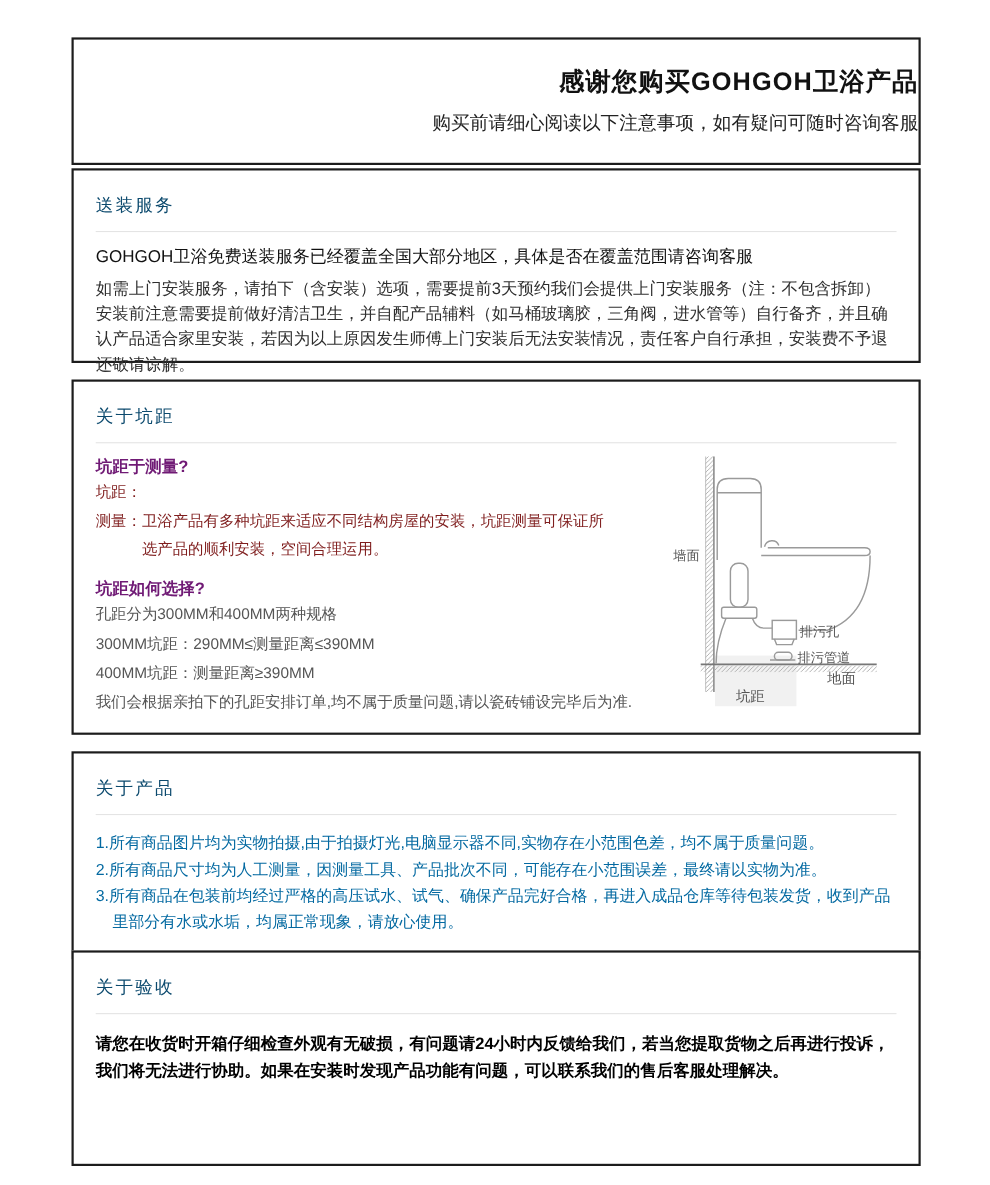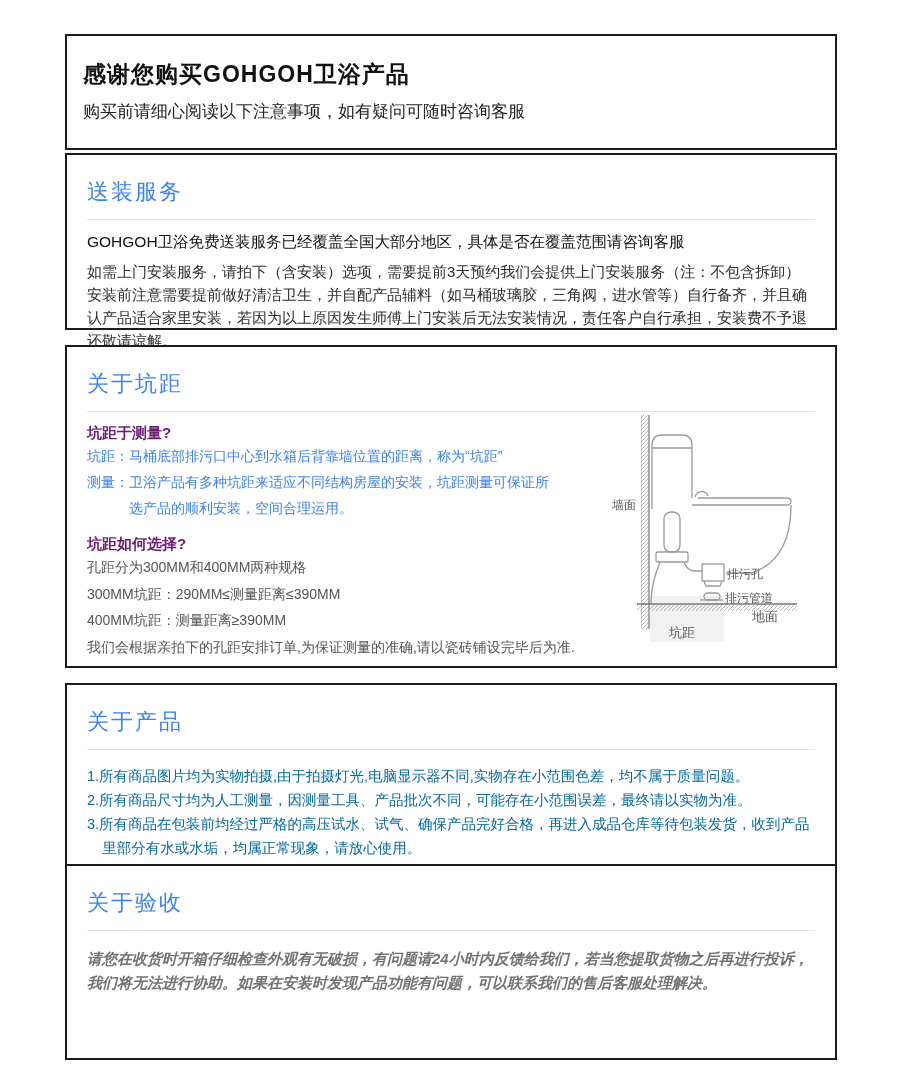--- a/index.html
+++ b/index.html
@@ -14,55 +14,55 @@
     overflow: hidden;
   }
   .box {
     position: absolute;
     left: 65px;
     width: 772px;
     border: 2px solid #1c1c1c;
     background: #fff;
   }
   
-  .box-header { top: 34px; height: 116px; text-align: left; padding-top: 23px; padding-left: 16px; }
+  .box-header { top: 34px; height: 116px; text-align: right; padding-top: 23px; }
   .header-title { font-size: 23px; font-weight: bold; color: #111; letter-spacing: 1px; }
   .header-subtitle { margin-top: 10px; font-size: 17px; color: #222; }
 
   
   .section { padding: 16px 20px 0 20px; }
-  .section-title { font-size: 22px; color: #3b82f6; letter-spacing: 2px; padding-top: 6px; }
+  .section-title { font-size: 16px; color: #0c4a6e; letter-spacing: 2px; padding-top: 6px; }
   .divider { border: none; border-top: 1px solid #e4e4e4; margin: 12px 0 0 0; }
 
   
   .box-delivery { top: 153px; height: 177px; }
   .delivery-lead { margin-top: 12px; font-size: 15.5px; font-weight: normal; color: #111; }
   .delivery-body { margin-top: 7px; font-size: 15px; line-height: 23px; color: #2e2e2e; }
 
   
   .box-pit { top: 345px; height: 323px; }
   .pit-subtitle { margin-top: 12px; font-size: 15px; font-weight: bold; color: #701a75; }
-  .pit-item { display: flex; font-size: 14px; color: #3b82f6; line-height: 26px; max-width: 510px; }
+  .pit-item { display: flex; font-size: 14px; color: #7f1d1d; line-height: 26px; max-width: 510px; }
   .pit-item .pit-label { flex: 0 0 auto; white-space: nowrap; }
   .pit-item .pit-text { flex: 0 1 auto; max-width: 432px; }
   .pit-line { font-size: 14px; color: #555; line-height: 26.5px; }
   .pit-diagram { position: absolute; top: 50px; right: 6px; width: 235px; height: 252px; }
   .pit-diagram text { font-family: "Liberation Sans", "DejaVu Sans", sans-serif; fill: #555; }
 
   
   .box-product { top: 683px; height: 189px; }
   .product-list { margin-top: 14px; list-style: none; }
   .product-list li {
     font-size: 14.5px; color: #0369a1; line-height: 24px;
     padding-left: 1.05em; text-indent: -1.05em;
   }
 
   
   .box-acceptance { top: 864px; height: 196px; }
-  .acceptance-body { margin-top: 16px; font-size: 15px; font-weight: bold; color: #737373; line-height: 24px; font-style: italic; }
+  .acceptance-body { margin-top: 16px; font-size: 15px; font-weight: bold; color: #000000; line-height: 24px; }
 </style>
 </head>
 <body>
 
 <div class="page">
 
   <div class="box box-header">
     <div class="header-title">感谢您购买GOHGOH卫浴产品</div>
     <div class="header-subtitle">购买前请细心阅读以下注意事项，如有疑问可随时咨询客服</div>
   </div>
@@ -74,32 +74,31 @@
     <div class="delivery-body">如需上门安装服务，请拍下（含安装）选项，需要提前3天预约我们会提供上门安装服务（注：不包含拆卸）安装前注意需要提前做好清洁卫生，并自配产品辅料（如马桶玻璃胶，三角阀，进水管等）自行备齐，并且确认产品适合家里安装，若因为以上原因发生师傅上门安装后无法安装情况，责任客户自行承担，安装费不予退还敬请谅解。</div>
   </div>
 
   <div class="box box-pit section">
     <div class="section-title">关于坑距</div>
     <hr class="divider">
 
     <div class="pit-subtitle">坑距于测量?</div>
     <div class="pit-item">
       <span class="pit-label">坑距：</span>
-      <span class="pit-text">马桶底部排污口中心到水箱后背靠墙位置的距离，称为“坑距”</span>
     </div>
     <div class="pit-item">
       <span class="pit-label">测量：</span>
       <span class="pit-text">卫浴产品有多种坑距来适应不同结构房屋的安装，坑距测量可保证所选产品的顺利安装，空间合理运用。</span>
     </div>
 
     <div class="pit-subtitle" style="margin-top:14px;">坑距如何选择?</div>
     <div class="pit-line">孔距分为300MM和400MM两种规格</div>
     <div class="pit-line">300MM坑距：290MM≤测量距离≤390MM</div>
     <div class="pit-line">400MM坑距：测量距离≥390MM</div>
-    <div class="pit-line">我们会根据亲拍下的孔距安排订单,为保证测量的准确,请以瓷砖铺设完毕后为准.</div>
+    <div class="pit-line">我们会根据亲拍下的孔距安排订单,均不属于质量问题,请以瓷砖铺设完毕后为准.</div>
 
     <svg class="pit-diagram" viewBox="0 0 235 252">
       <defs>
         <pattern id="hatch" width="4" height="4" patternUnits="userSpaceOnUse">
           <path d="M0,4 L4,0" stroke="#aaa" stroke-width="0.8"></path>
         </pattern>
       </defs>
 
       <rect x="56" y="199" width="74" height="46" fill="#f1f1f1"></rect>
 

